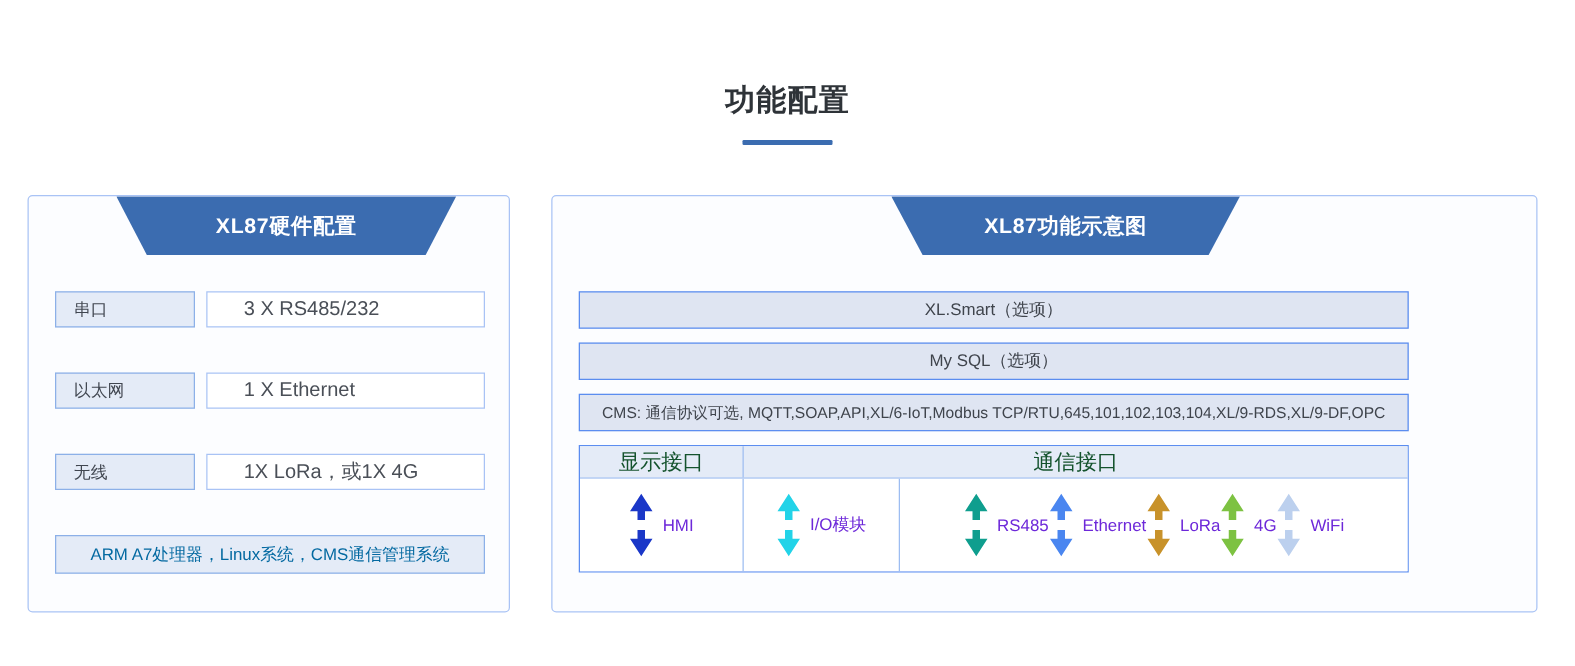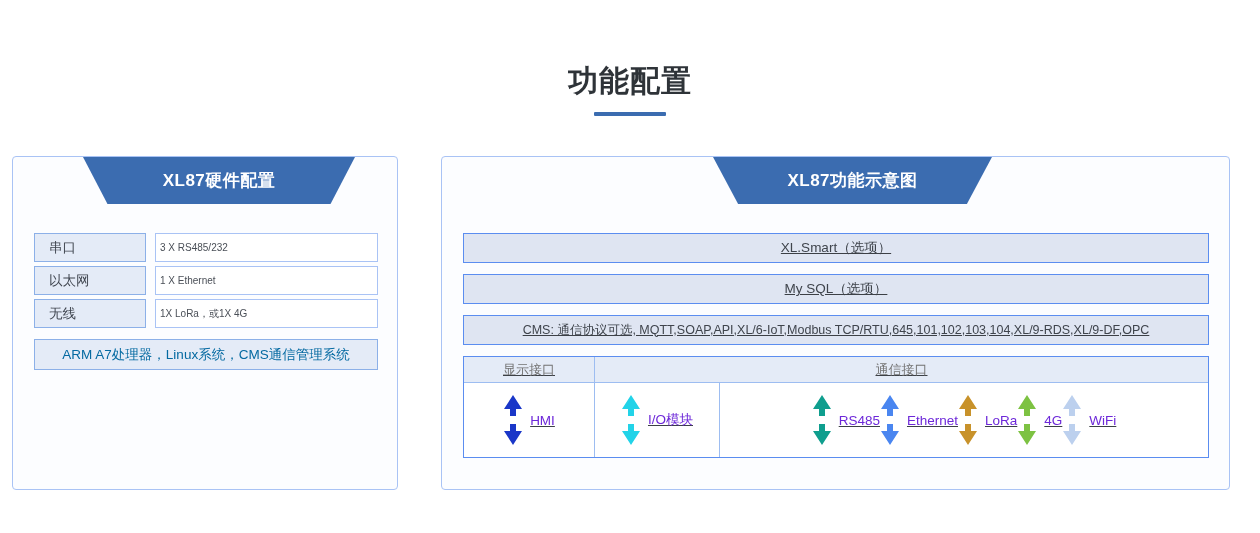--- a/index.html
+++ b/index.html
@@ -18,21 +18,21 @@
 
   
   .page-title-wrap {
     position: absolute;
     top: 64px;
     left: 0;
     width: 1260px;
     text-align: center;
   }
   .page-title {
-    font-size: 30px;
+    font-size: 24px;
     font-weight: bold;
     color: #2e3338;
     letter-spacing: 1px;
     line-height: 34px;
   }
   .title-underline {
     width: 72px;
     height: 4px;
     background: #3b6cb0;
     margin: 14px auto 0 auto;
@@ -41,21 +41,21 @@
 
   
   .panel {
     position: absolute;
     background: #fcfdff;
     border: 1px solid #a9c3f5;
     border-radius: 4px;
     box-sizing: border-box;
   }
   .panel-left {
-    left: 12px;
+    left: 22px;
     top: 156px;
     width: 386px;
     height: 334px;
   }
   .panel-right {
     left: 441px;
     top: 156px;
     width: 789px;
     height: 334px;
   }
@@ -90,21 +90,21 @@
 
   
   .hw-rows {
     position: absolute;
     left: 21px;
     top: 76px;
     width: 344px;
   }
   .hw-row {
     display: flex;
-    margin-bottom: 4px;
+    margin-bottom: 36px;
     height: 29px;
   }
   .hw-label {
     width: 112px;
     box-sizing: border-box;
     background: #e4ebf7;
     border: 1px solid #8cb0e8;
     display: flex;
     align-items: center;
     padding-left: 14px;
@@ -114,44 +114,43 @@
   .hw-value {
     flex: 1;
     box-sizing: border-box;
     background: #ffffff;
     border: 1px solid #a9c3f5;
     border-left: none;
     margin-left: 9px;
     border-left: 1px solid #a9c3f5;
     display: flex;
     align-items: center;
-    padding-left: 4px;
-    font-size: 10px;
+    padding-left: 29px;
+    font-size: 16px;
     color: #4a4f57;
   }
   .hw-footer {
     margin-top: 11px;
     height: 31px;
     box-sizing: border-box;
     background: #e4ebf7;
     border: 1px solid #8cb0e8;
     display: flex;
     align-items: center;
     justify-content: center;
     font-size: 13.5px;
     color: #0369a1;
   }
 
   
   .fn-stack {
     position: absolute;
     left: 21px;
     top: 76px;
-    width: 746px;
-    text-decoration: underline;
+    width: 664px;
   }
   .fn-bar {
     box-sizing: border-box;
     height: 30px;
     background: #dfe5f2;
     border: 1px solid #5b8df0;
     display: flex;
     align-items: center;
     justify-content: center;
     font-size: 13.5px;
@@ -171,22 +170,22 @@
   .iface-head {
     display: flex;
     height: 25px;
     background: #e4ebf7;
     border-bottom: 1px solid #9dbdf1;
   }
   .iface-head > div {
     display: flex;
     align-items: center;
     justify-content: center;
-    font-size: 13px;
-    color: #737373;
+    font-size: 17px;
+    color: #14532d;
     box-sizing: border-box;
   }
   .col-display { width: 131px; border-right: 1px solid #9dbdf1; }
   .col-xbus    { width: 125px; border-right: 1px solid #9dbdf1; }
   .col-comm    { flex: 1; }
 
   .iface-body {
     display: flex;
     height: 74px;
     background: #ffffff;

